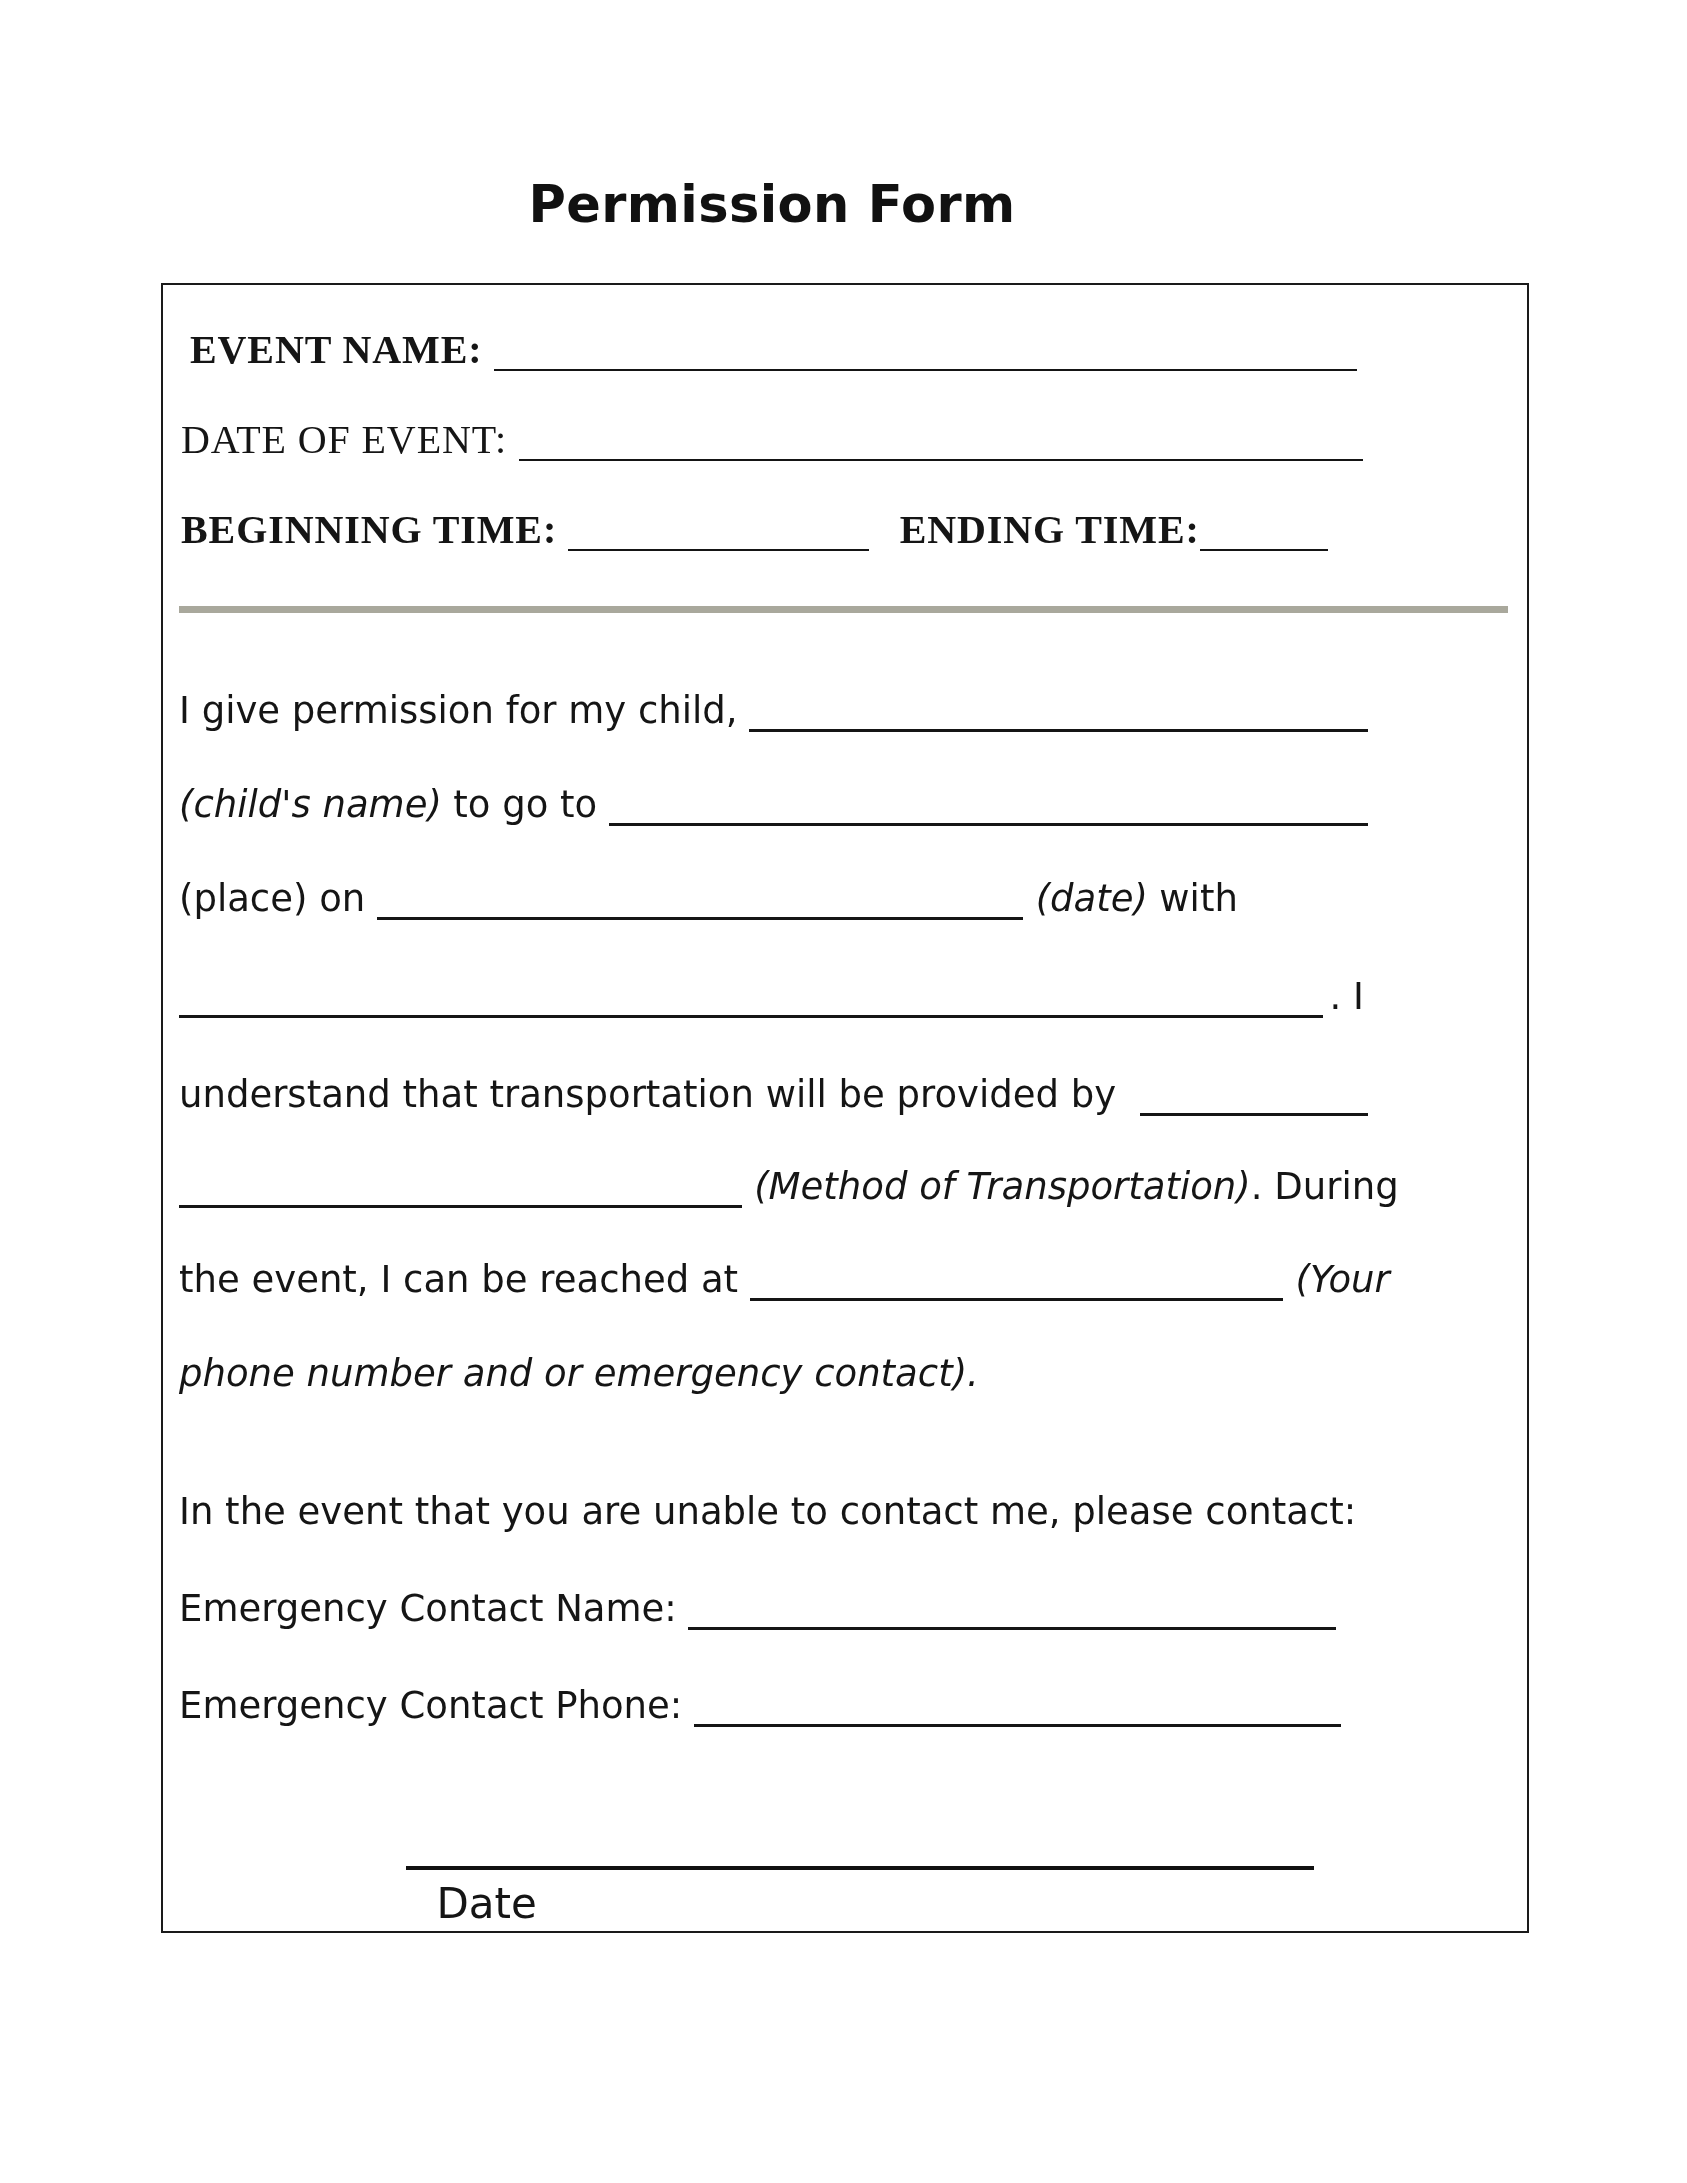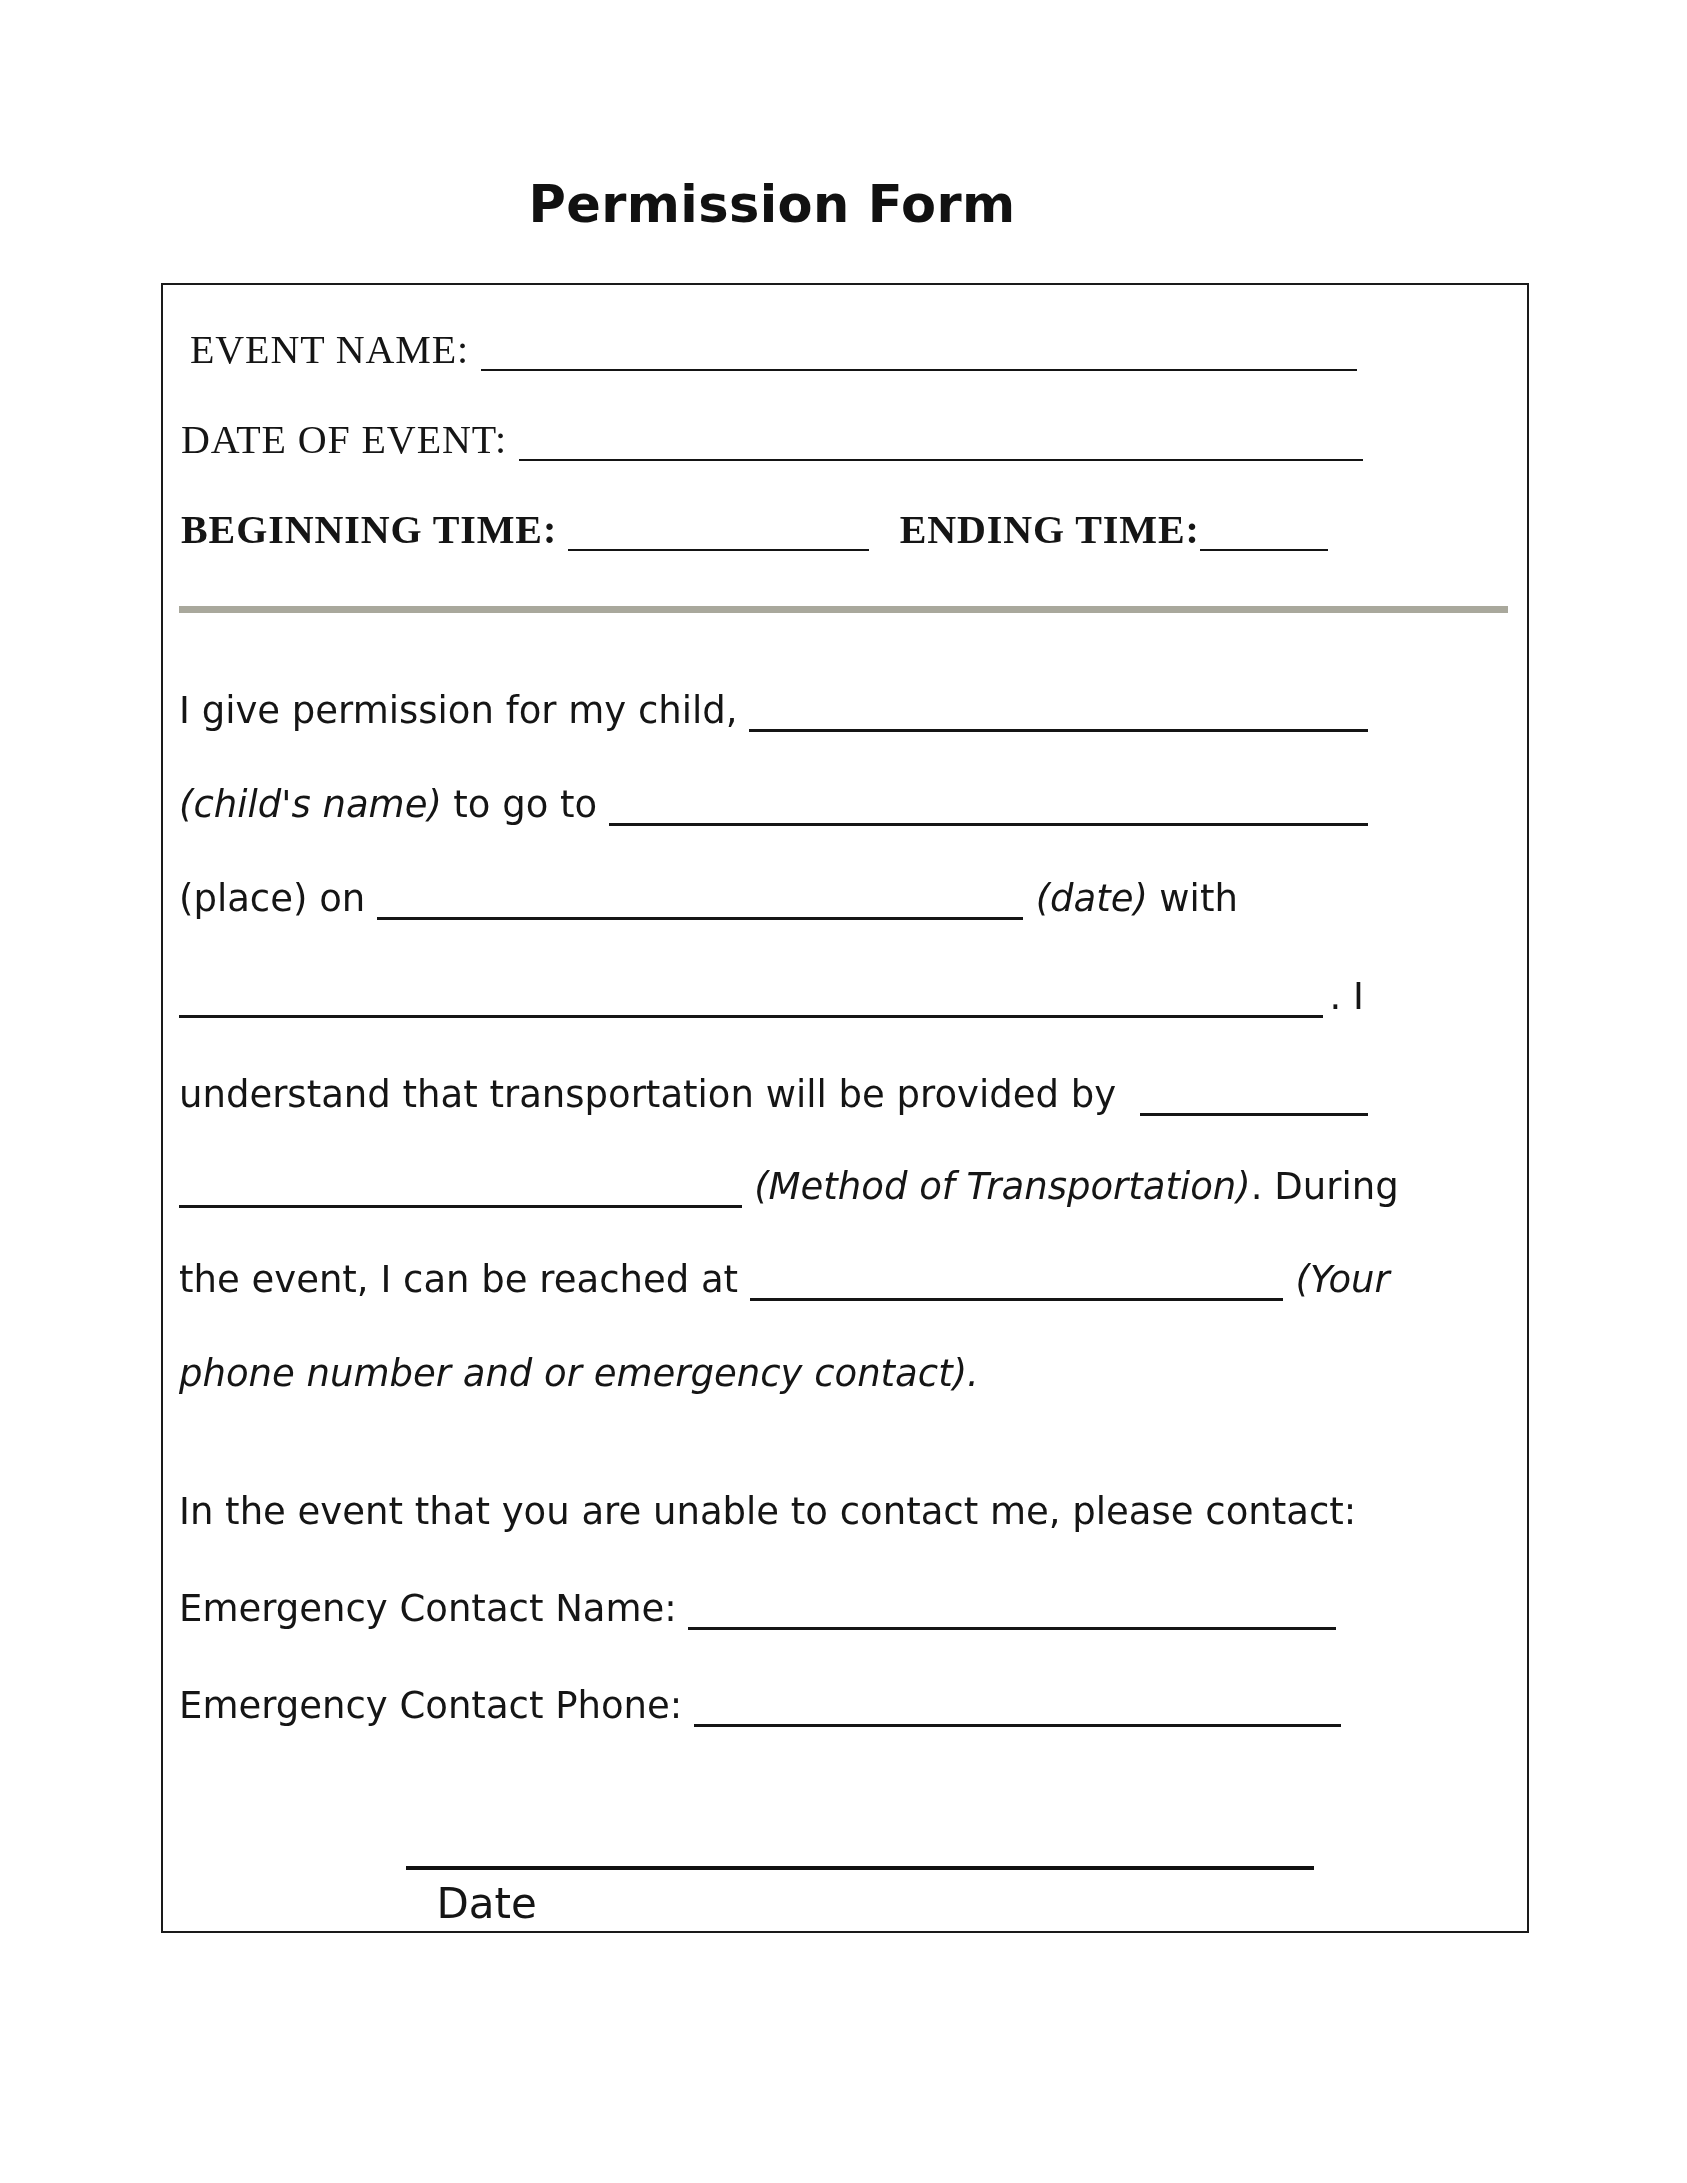--- a/index.html
+++ b/index.html
@@ -25,21 +25,21 @@
   }
   .row{
     position:absolute;display:flex;align-items:flex-end;
     white-space:nowrap;
   }
   
   .serif{
     font-family:"Liberation Serif","DejaVu Serif",serif;
     font-size:40px;line-height:49px;letter-spacing:0.9px;color:#151515;
   }
-  .r-event{left:190px;top:325px;right:187px;}
+  .r-event{left:190px;top:325px;right:187px;font-weight:bold;}
   .r-date{left:181px;top:415px;right:181px;}
   .r-times{left:181px;top:505px;right:216px;font-weight:bold;}
   .fill{flex:1 1 auto;border-bottom:2.6px solid #151515;margin-bottom:3.5px;}
   .seg{flex:0 0 auto;border-bottom:2.6px solid #151515;margin-bottom:3.5px;}
   .serif .fill,.serif .seg{border-bottom-width:2.6px;}
   .seg-begin{width:301px;margin-left:10.5px;}
   .gap-times{width:31px;flex:0 0 auto;}
   .divider{
     position:absolute;left:179px;top:606px;width:1329px;height:7px;
     background:#a9a89c;

